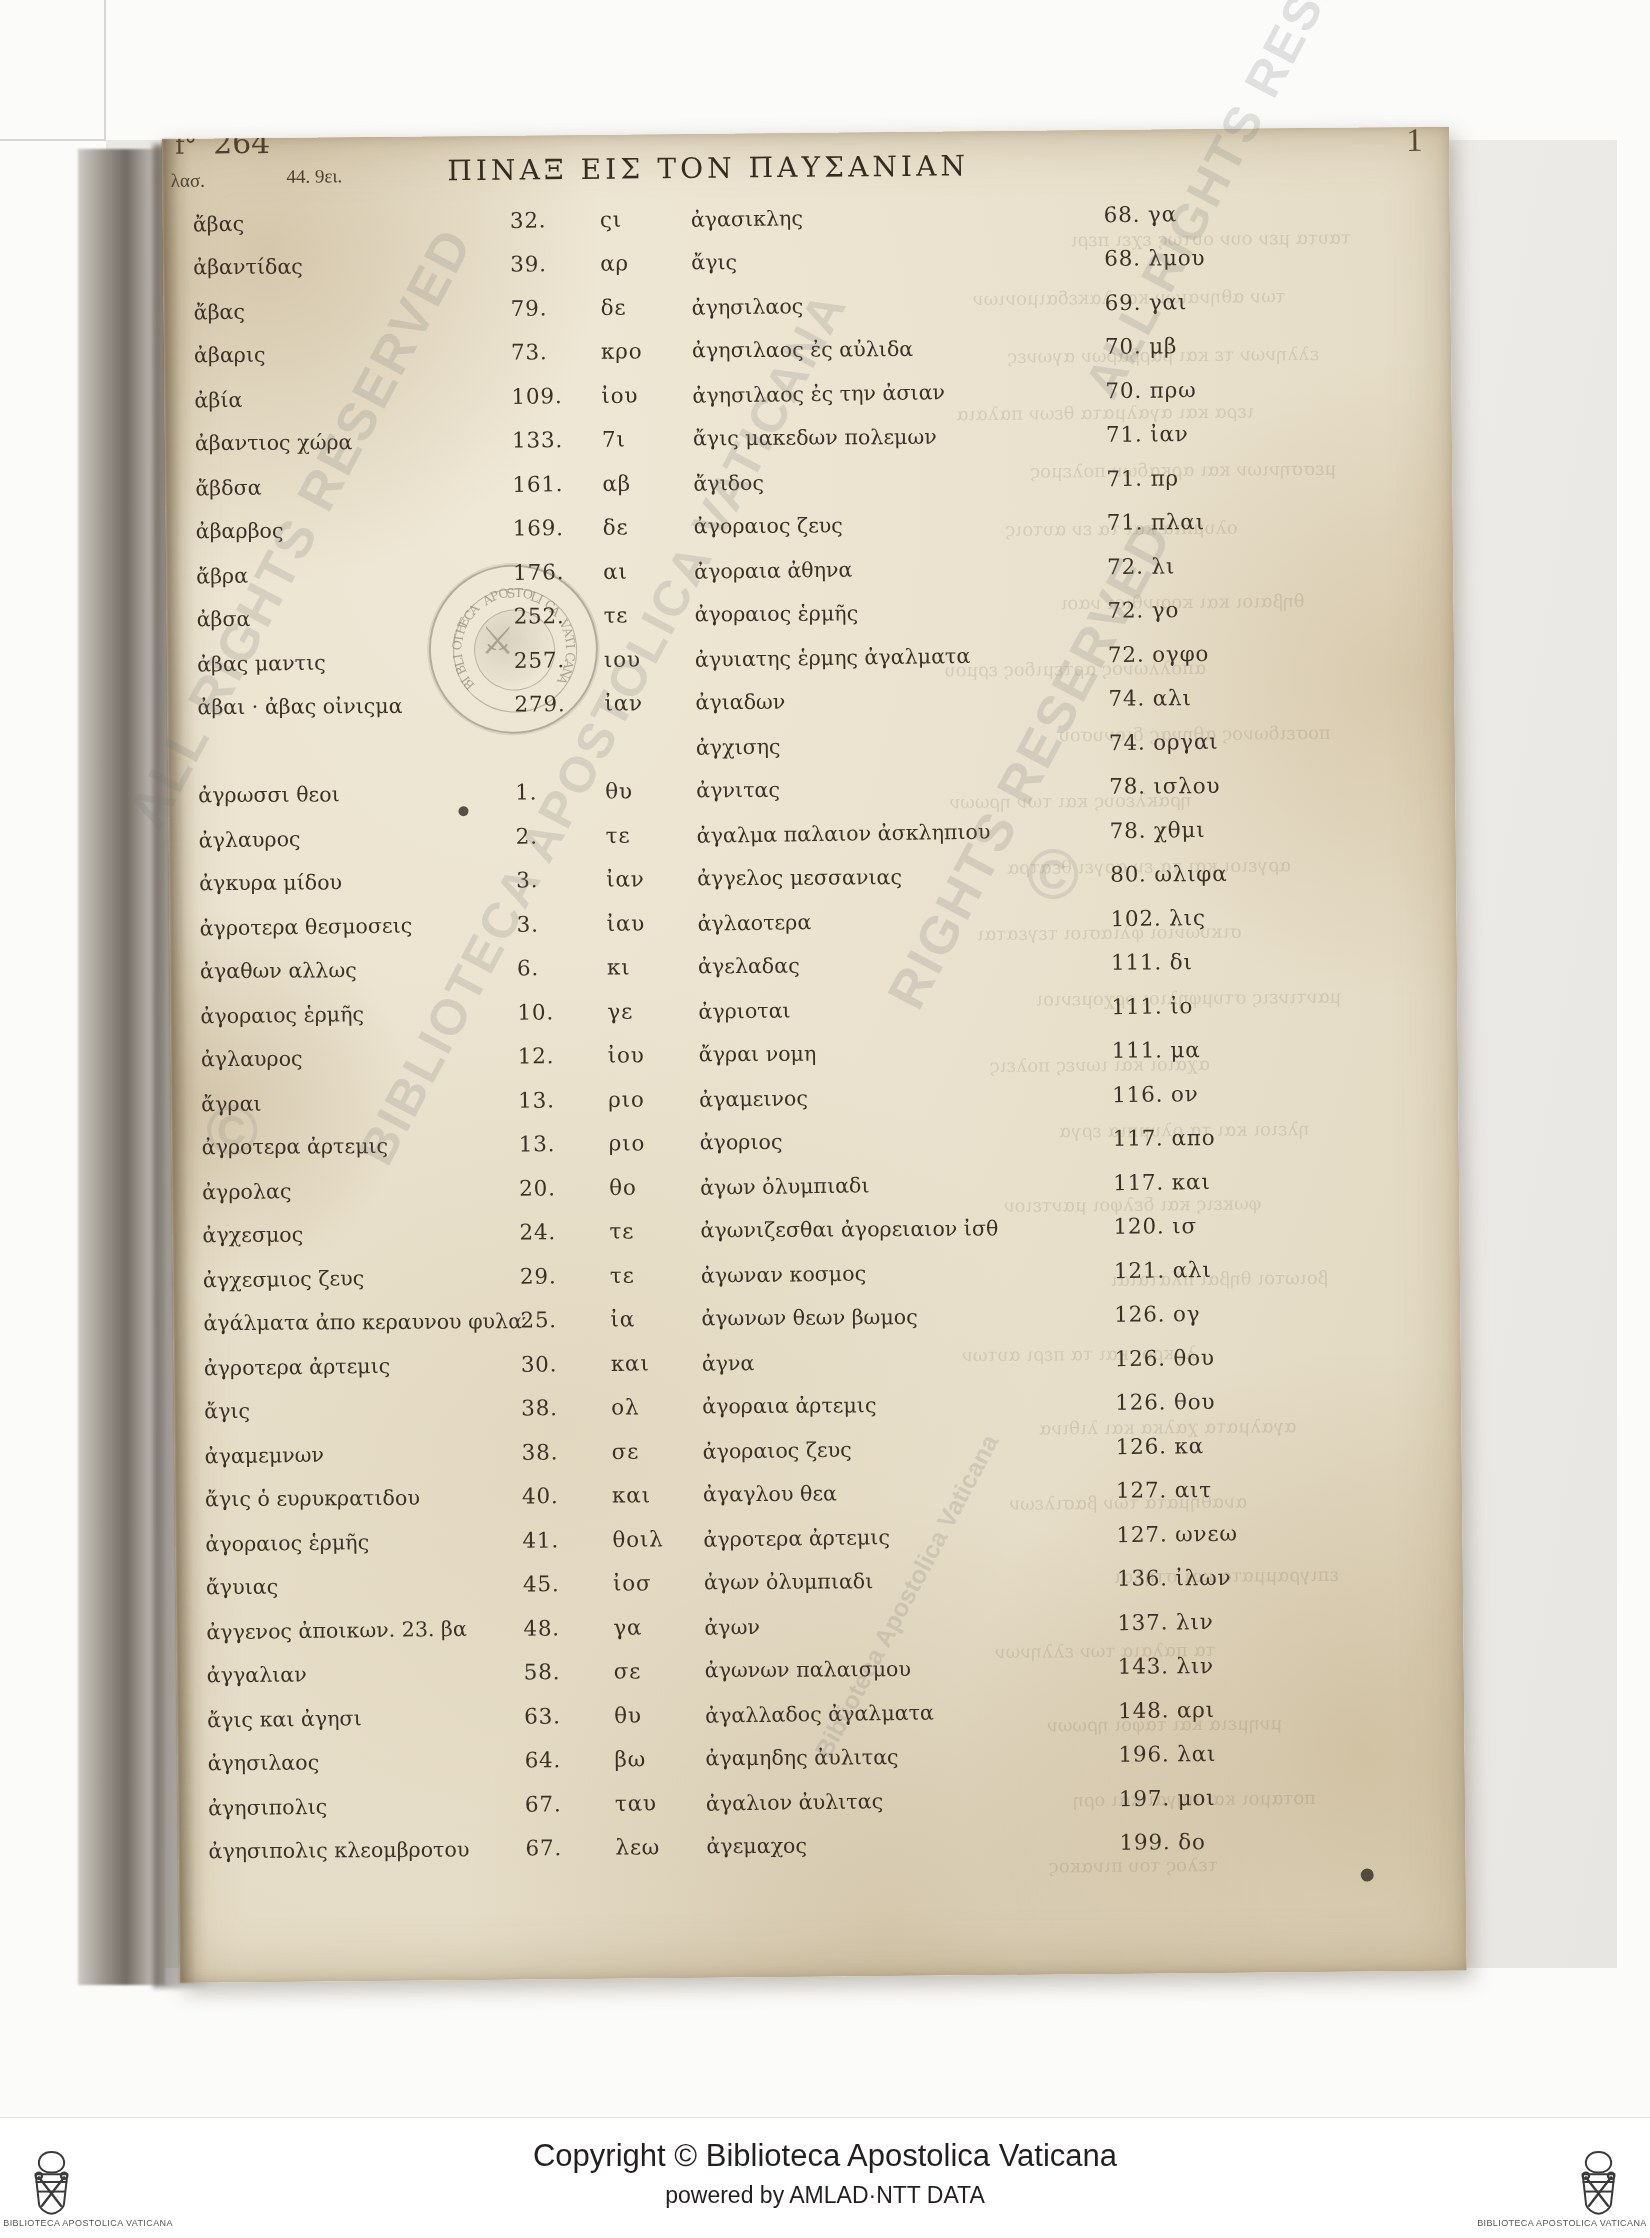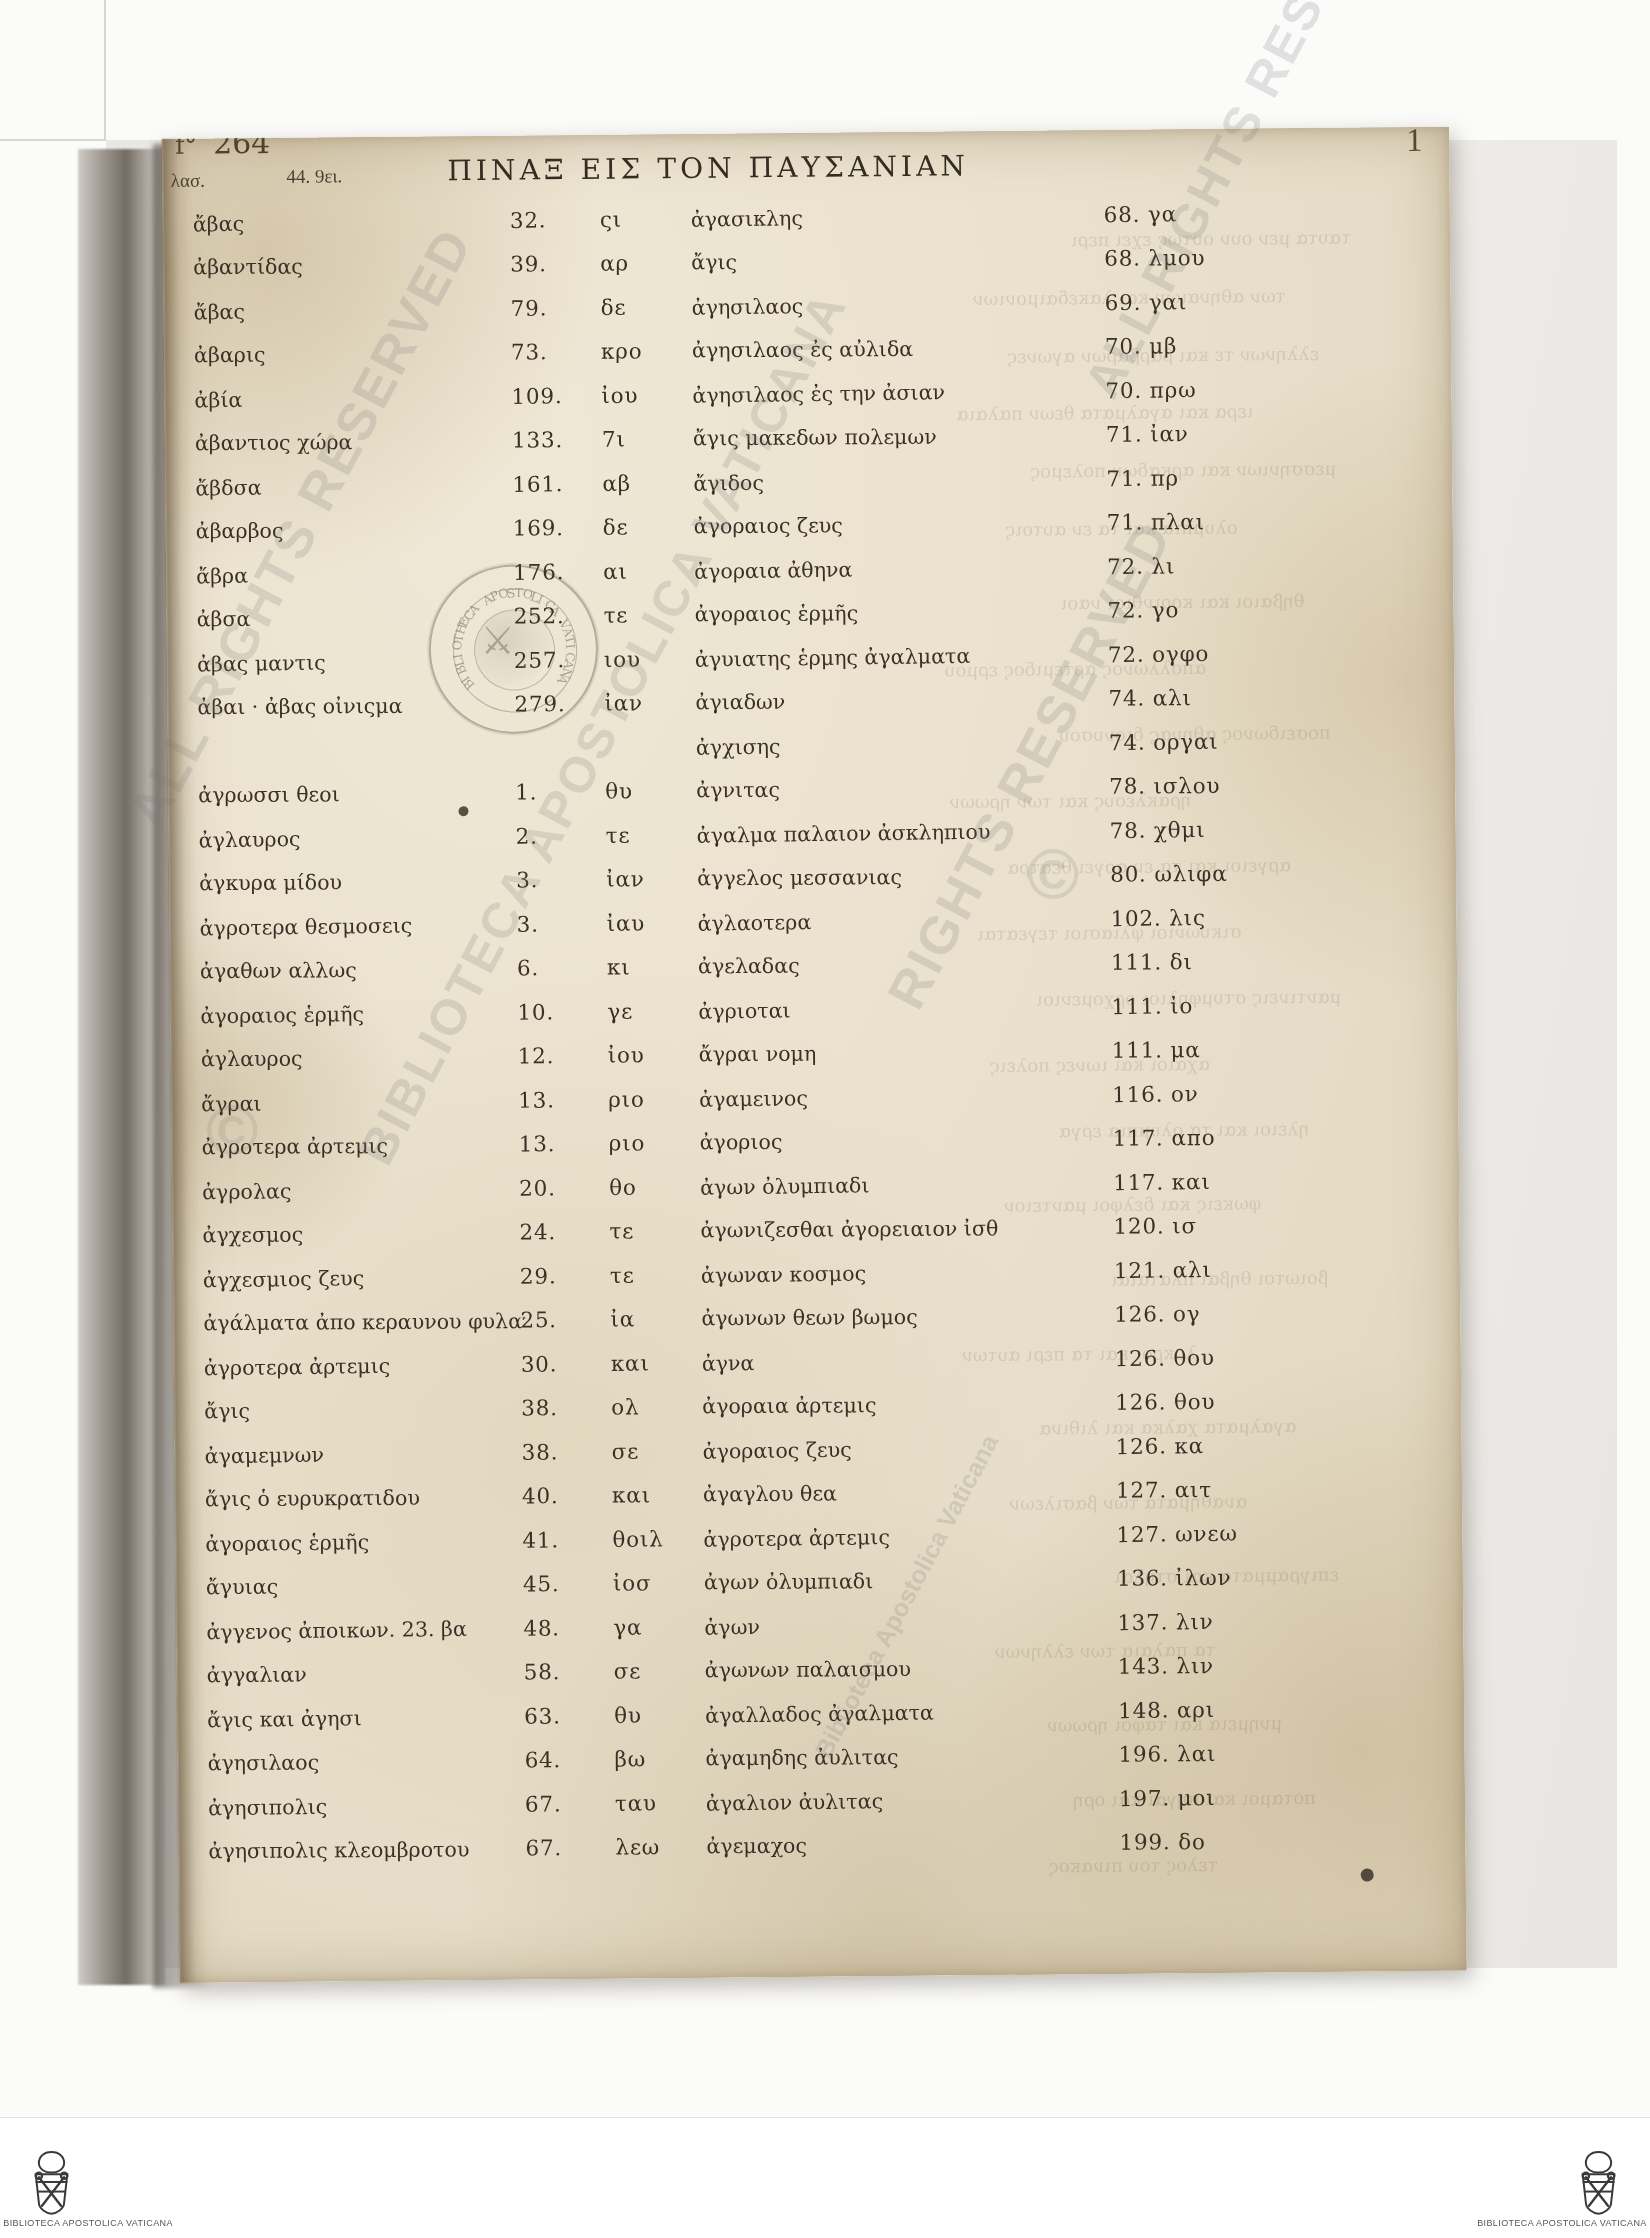--- a/index.html
+++ b/index.html
@@ -637,20 +637,22 @@
 
   <div class="wm" id="wm1">ALL RIGHTS RESERVED</div>
   <div class="wm" id="wm2">RIGHTS RESERVED</div>
   <div class="wm" id="wm3">BIBLIOTECA APOSTOLICA VATICANA</div>
   <div class="wm" id="wm4">ALL RIGHTS RESERVED</div>
   <div class="wm" id="wm5">Biblioteca Apostolica Vaticana</div>
   <div class="wm" id="wm-c1">©</div>
   <div class="wm" id="wm-c2">©</div>
 
   <div id="footer">
+    <div id="footer-text">Copyright © Biblioteca Apostolica Vaticana</div>
+    <div id="footer-sub">powered by AMLAD·NTT DATA</div>
   </div>
 
   <div class="crest" id="crest-left">
     <svg viewBox="0 0 100 100" xmlns="http://www.w3.org/2000/svg">
       <g fill="none" stroke="#3a3a3a" stroke-width="2.5">
         <path d="M50 14 C40 14 34 20 34 28 C34 36 42 40 50 40 C58 40 66 36 66 28 C66 20 60 14 50 14 Z"></path>
         <path d="M30 42 L70 42 L66 78 C66 86 56 92 50 92 C44 92 34 86 34 78 Z"></path>
         <line x1="30" y1="52" x2="70" y2="52"></line>
         <line x1="32" y1="64" x2="68" y2="64"></line>
       </g>

